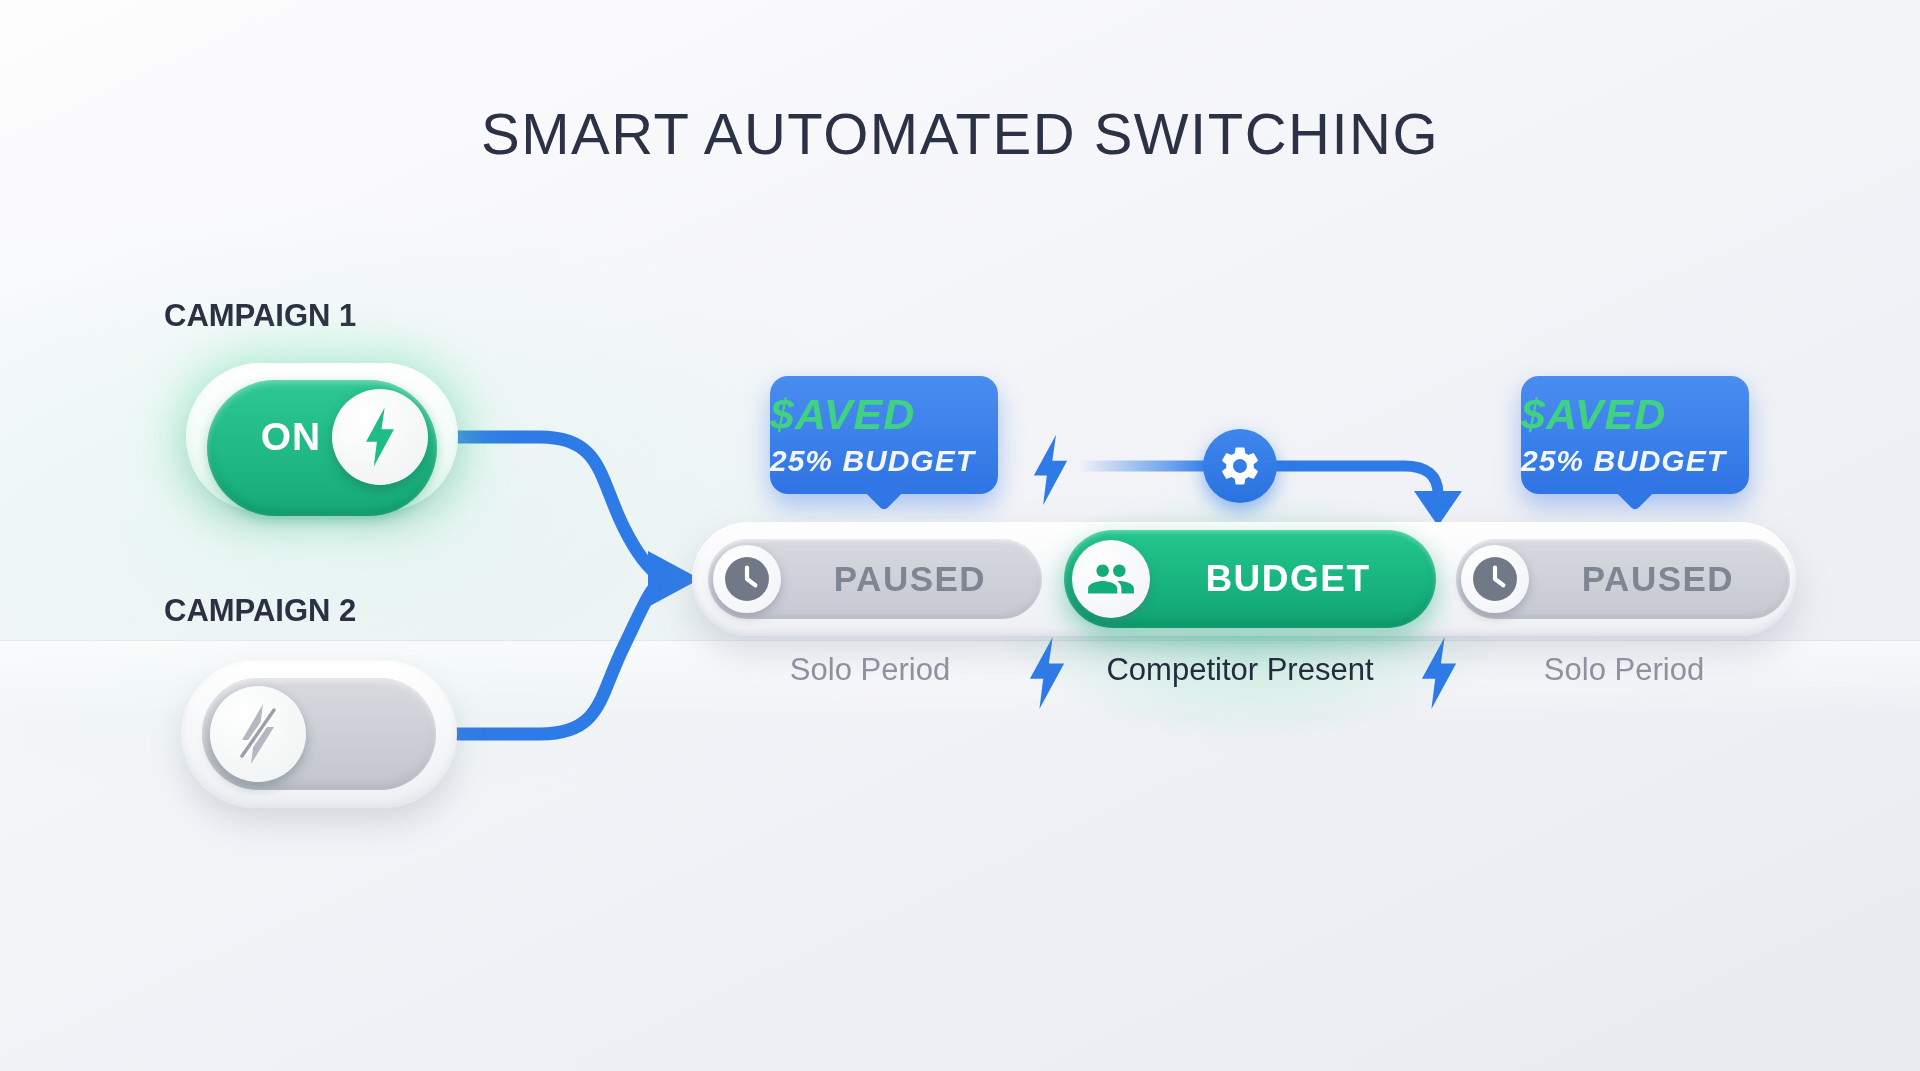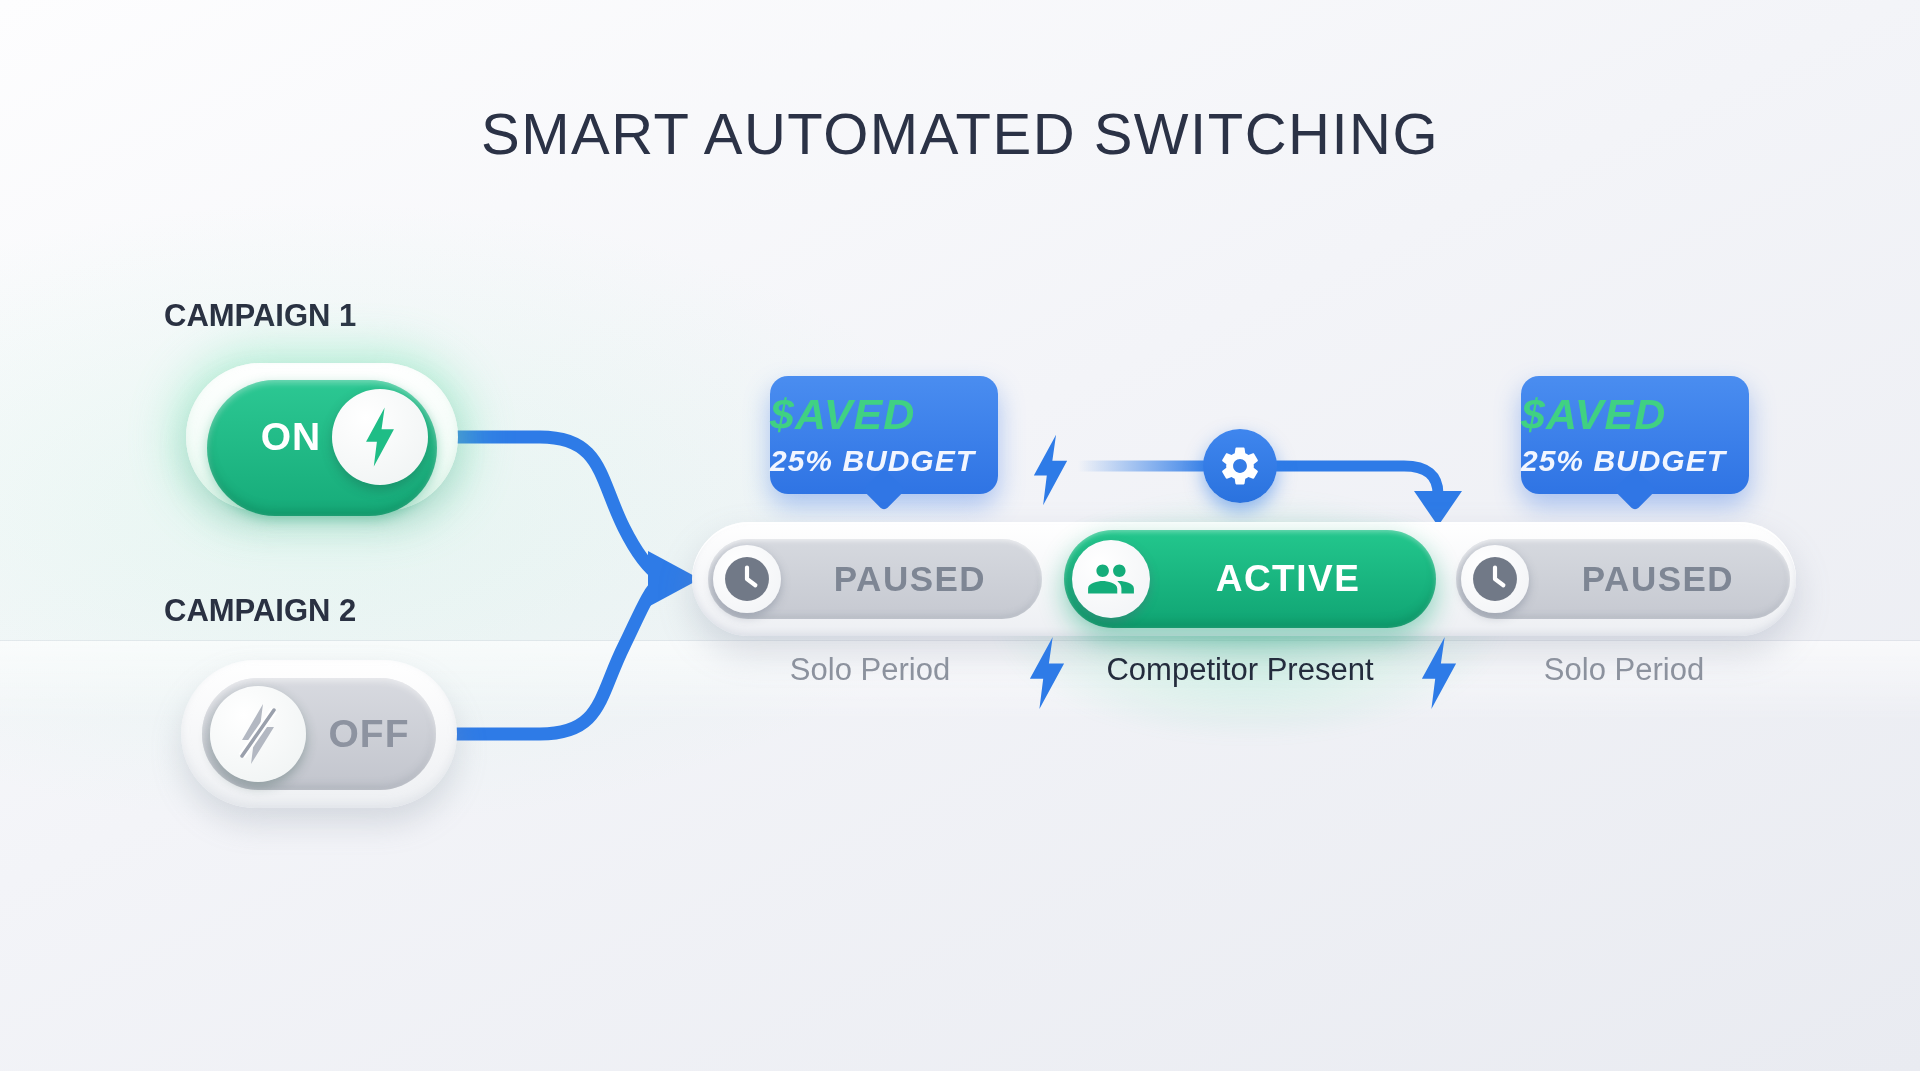--- a/index.html
+++ b/index.html
@@ -139,21 +139,20 @@
       <svg width="40" height="62" viewBox="0 0 40 80">
         <polygon points="26,2 2,46 16,46 12,78 38,30 22,30" fill="#1fbd86"></polygon>
       </svg>
     </div>
   </div>
 </div>
 
 <div class="abs camp-label" style="left:164px;top:593px;">CAMPAIGN 2</div>
 <div class="abs toggle-outer off">
   <div class="abs toggle-inner gray">
-    <div class="abs off-text">OFF</div>
     <div class="abs toggle-knob" style="left:8px;top:8px;width:96px;height:96px;">
       <svg width="44" height="64" viewBox="0 0 44 64">
         <polygon points="27,2 6,38 18,38 15,62 38,25 24,25" fill="#b3b8c2"></polygon>
         <line x1="6" y1="54" x2="38" y2="8" stroke="#ffffff" stroke-width="8"></line>
         <line x1="6" y1="54" x2="38" y2="8" stroke="#9aa0ac" stroke-width="3.5" stroke-linecap="round"></line>
       </svg>
     </div>
   </div>
 </div>
 
@@ -190,21 +189,21 @@
   </div>
   <div class="seg-text">PAUSED</div>
 </div>
 
 <div class="abs seg active">
   <div class="abs seg-knob" style="left:8px;top:10px;width:78px;height:78px;">
     <svg width="50" height="50" viewBox="0 0 24 24">
       <path fill="#14ad7a" d="M16 11c1.66 0 2.99-1.34 2.99-3S17.66 5 16 5c-1.66 0-3 1.34-3 3s1.34 3 3 3zm-8 0c1.66 0 2.99-1.34 2.99-3S9.66 5 8 5C6.34 5 5 6.34 5 8s1.34 3 3 3zm0 2c-2.33 0-7 1.17-7 3.5V19h14v-2.5c0-2.33-4.67-3.5-7-3.5zm8 0c-.29 0-.62.02-.97.05 1.16.84 1.97 1.97 1.97 3.45V19h6v-2.5c0-2.33-4.67-3.5-7-3.5z"></path>
     </svg>
   </div>
-  <div class="seg-text">ACTIVE</div>
+  <div class="seg-text">BUDGET</div>
 </div>
 
 <div class="abs seg paused" style="left:1456px;">
   <div class="abs seg-knob" style="left:5px;top:6px;width:68px;height:68px;">
     <svg width="46" height="46" viewBox="0 0 44 44">
       <circle cx="22" cy="22" r="21" fill="#717987"></circle>
       <path d="M22 11 V22 L30 28" fill="none" stroke="#ffffff" stroke-width="4" stroke-linecap="round" stroke-linejoin="round"></path>
     </svg>
   </div>
   <div class="seg-text">PAUSED</div>

